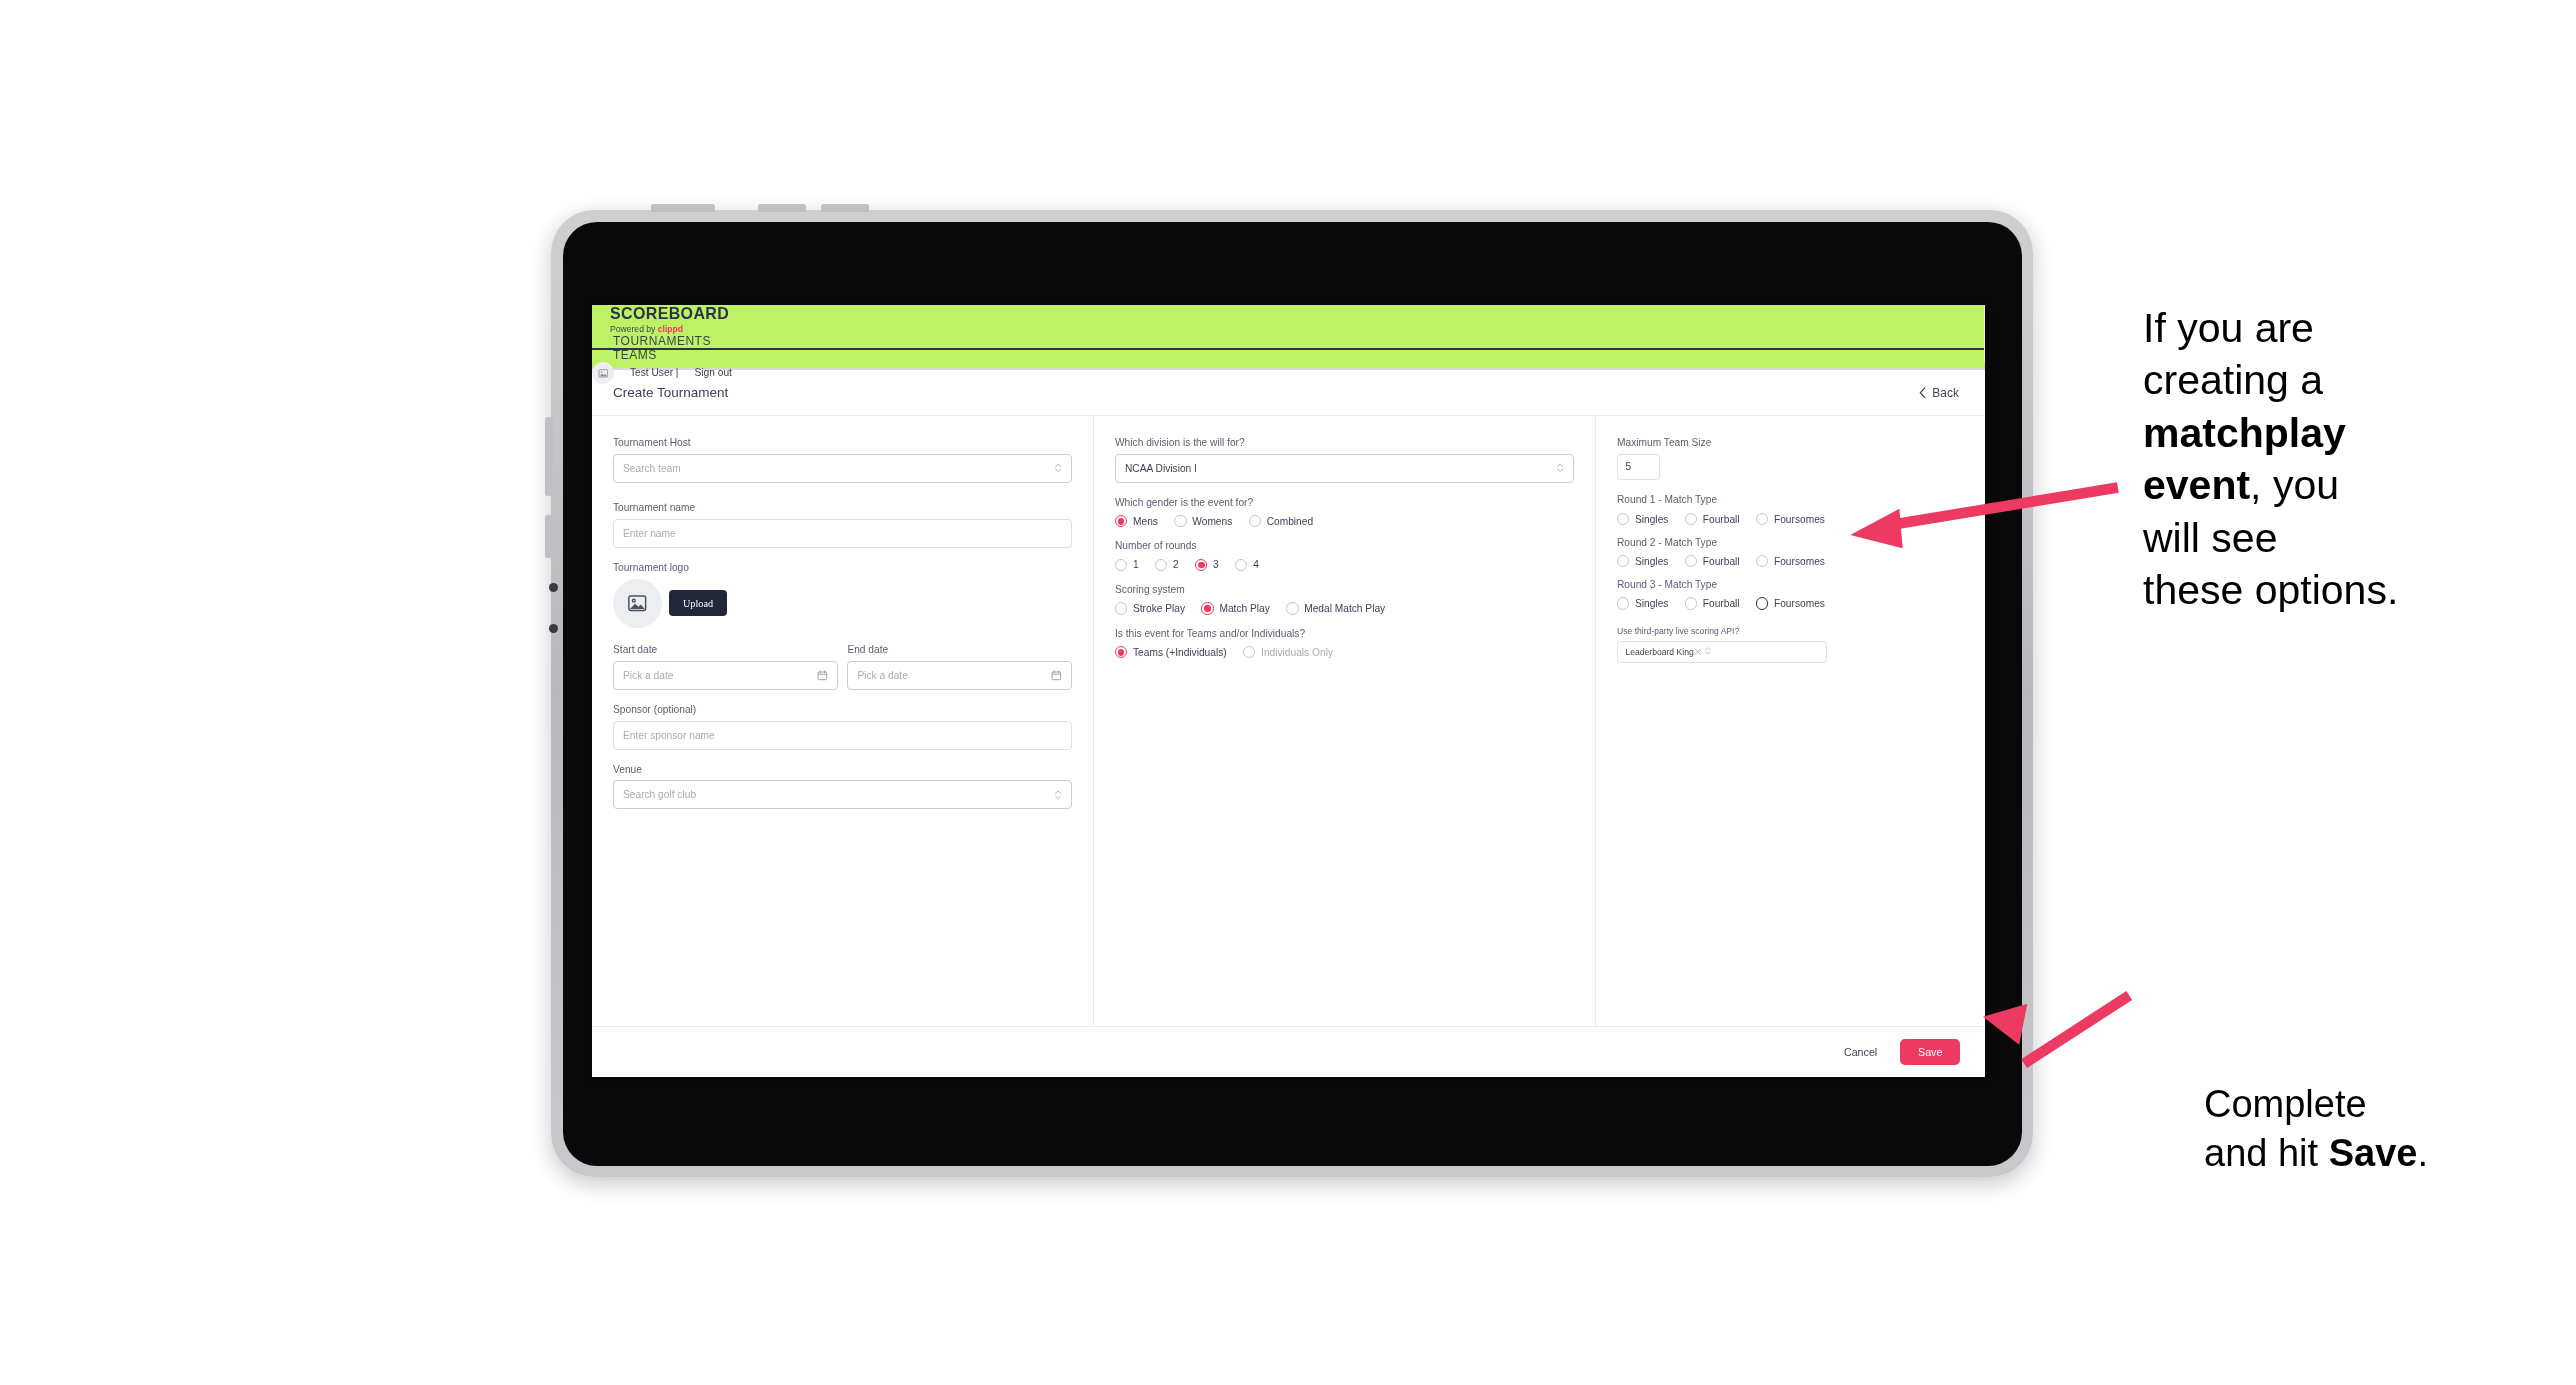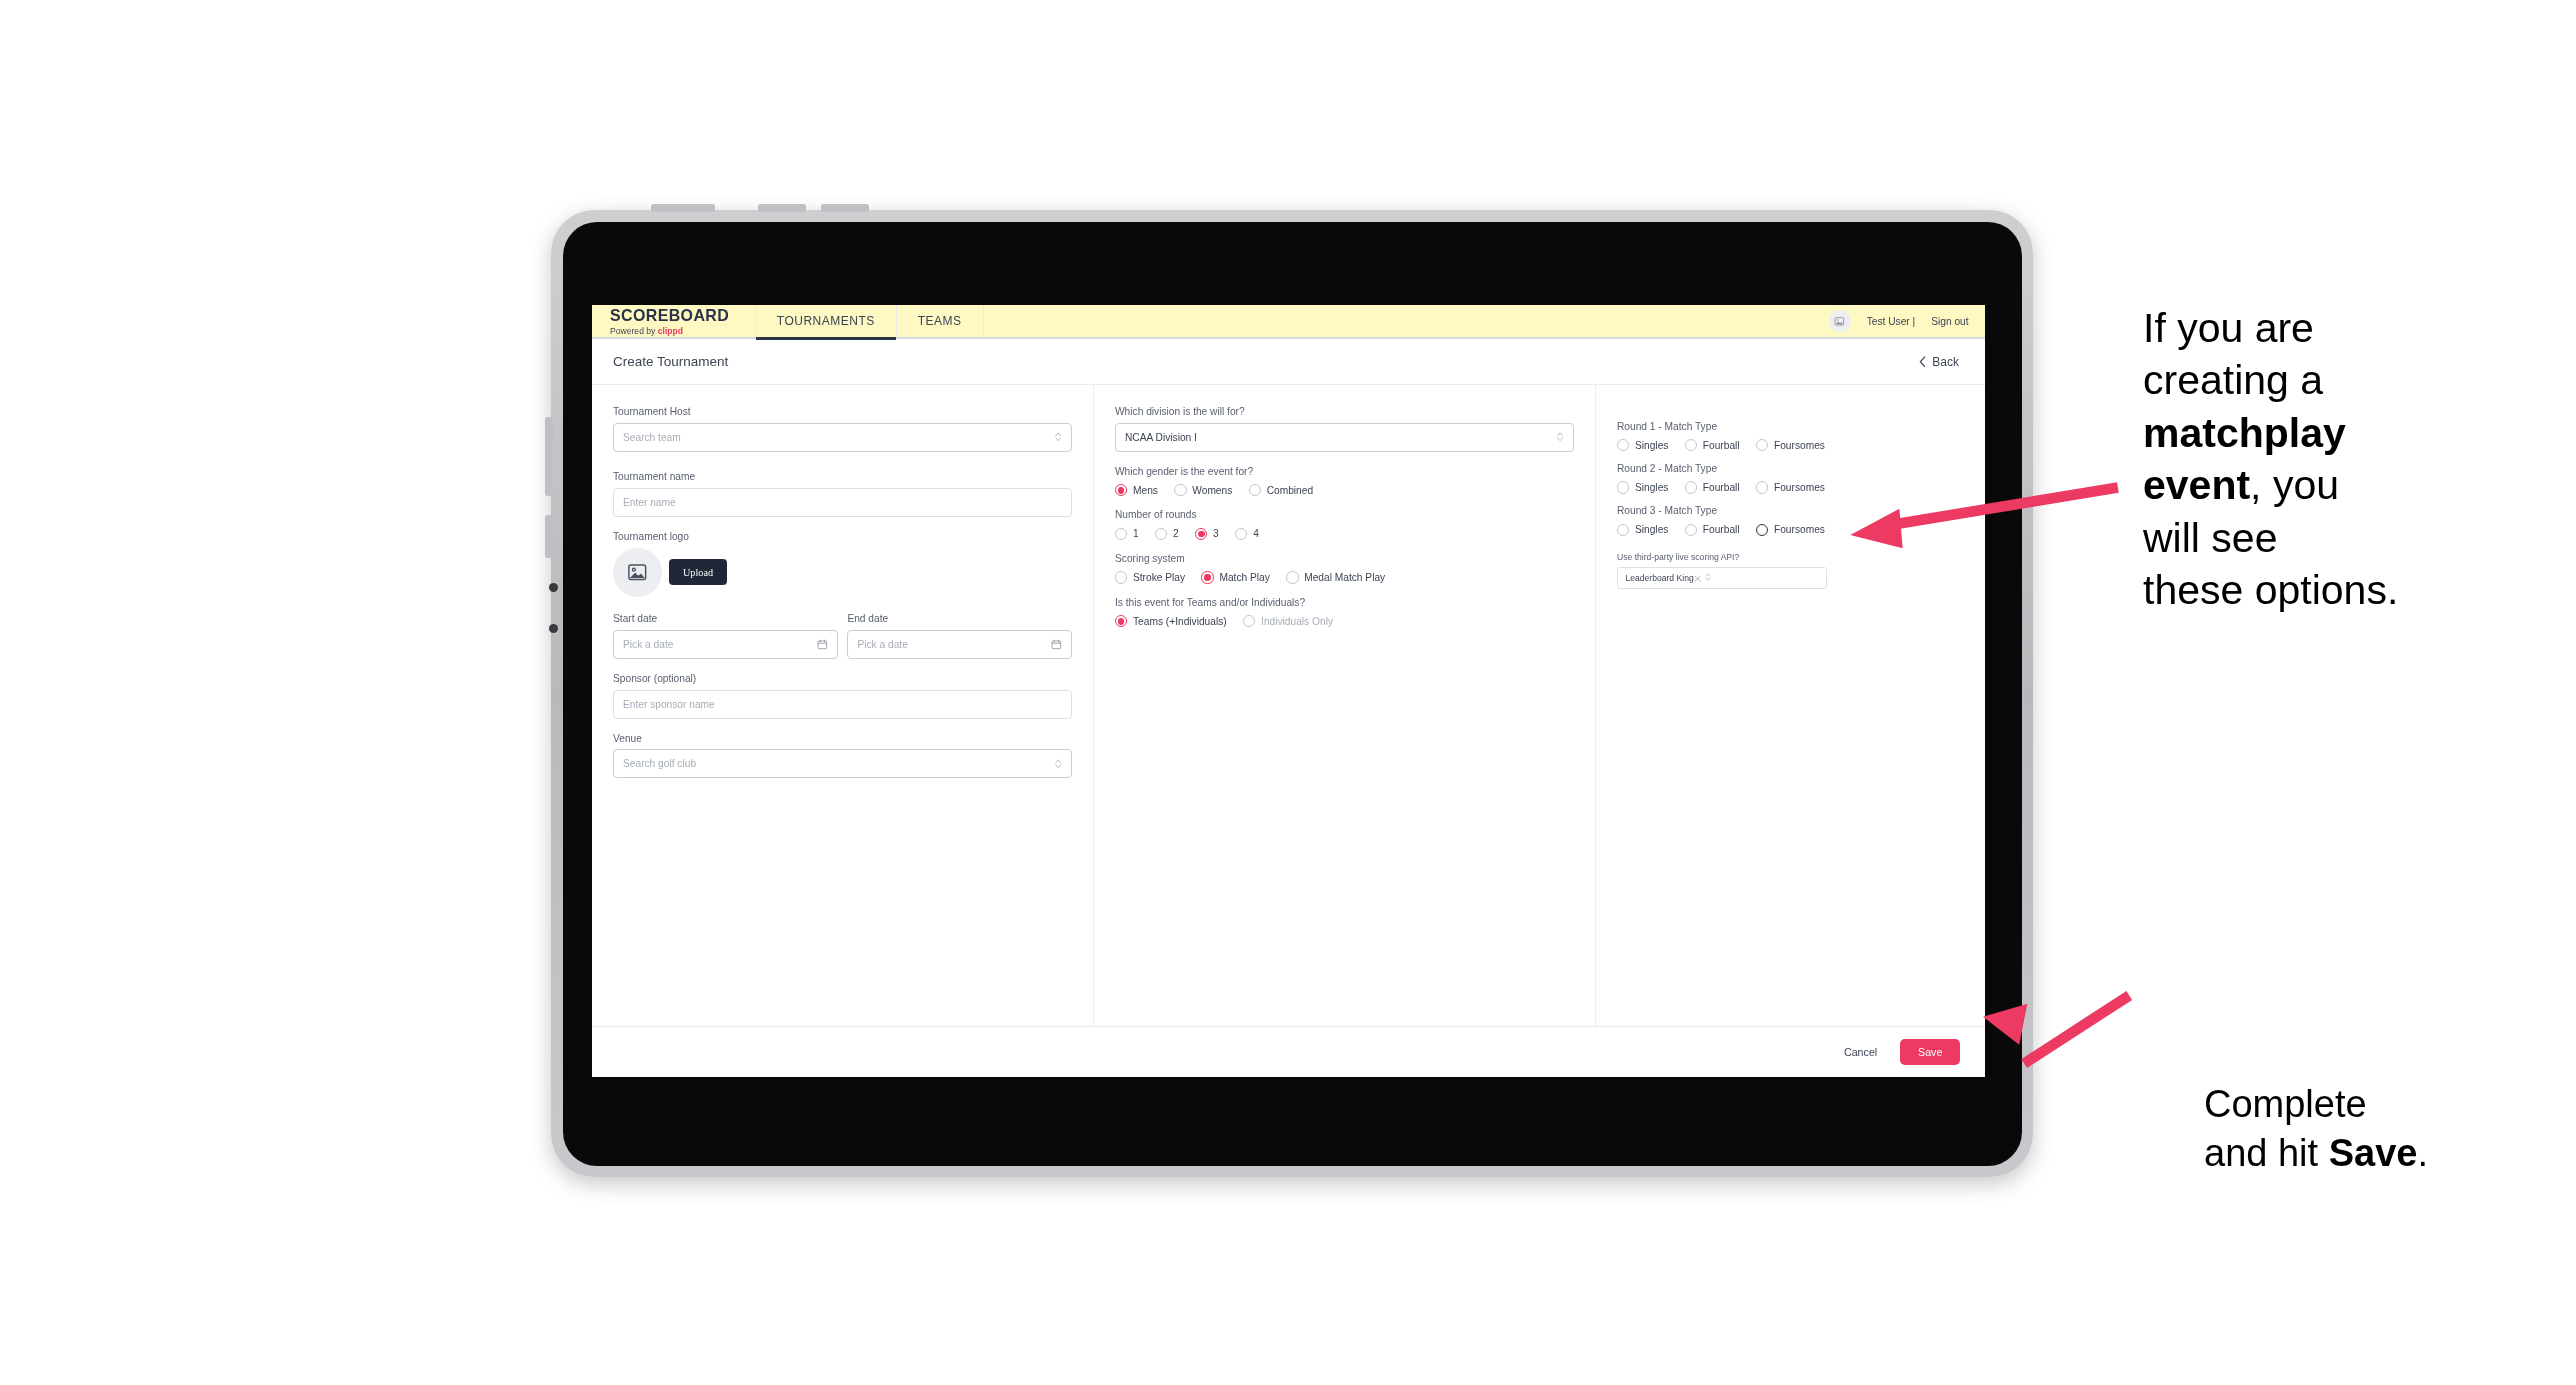--- a/index.html
+++ b/index.html
@@ -43,24 +43,25 @@
     position: absolute;
     left: 592px; top: 305px;
     width: 1393px; height: 772px;
     background: #ffffff;
     display: flex; flex-direction: column;
     box-shadow: 0 1.6px 8.2px rgba(0,0,0,.16);
   }
 
   
   #topbar {
-    height: 34px; background:#fef9c3;
+    height: 65px; background:#bef264;
     display:flex; align-items:stretch;
     border-bottom: 2.5px solid #d6d8dc;
     position: relative;
+    flex-direction: column;
   }
   #brand {
     display:flex; flex-direction:column; justify-content:center;
     padding: 0 18px 0 18px;
     border-right: 0.8px solid #e8e9ec;
   }
   #brand-title {
     font-size: 17px; font-weight: 700; color:#2b3347;
     letter-spacing: 0.4px; line-height: 1;
     font-family: "Liberation Sans", sans-serif;
@@ -424,20 +425,24 @@
             <span class="rdo"></span>
             <span class="rdo-lbl dim">Individuals Only</span>
           </div>
         </div>
       </div>
 
     </div>
 
     <div class="col" id="col-right">
 
+      <div class="fld">
+        <label class="lbl">Maximum Team Size</label>
+        <div id="team-size-input">5</div>
+      </div>
 
       <div class="round-block" style="margin-top:14.8px">
         <div class="round-title">Round 1 - Match Type</div>
         <div class="radio-row">
           <div class="radio-item">
             <span class="rdo"></span>
             <span class="rdo-lbl">Singles</span>
           </div>
           <div class="radio-item">
             <span class="rdo"></span>

